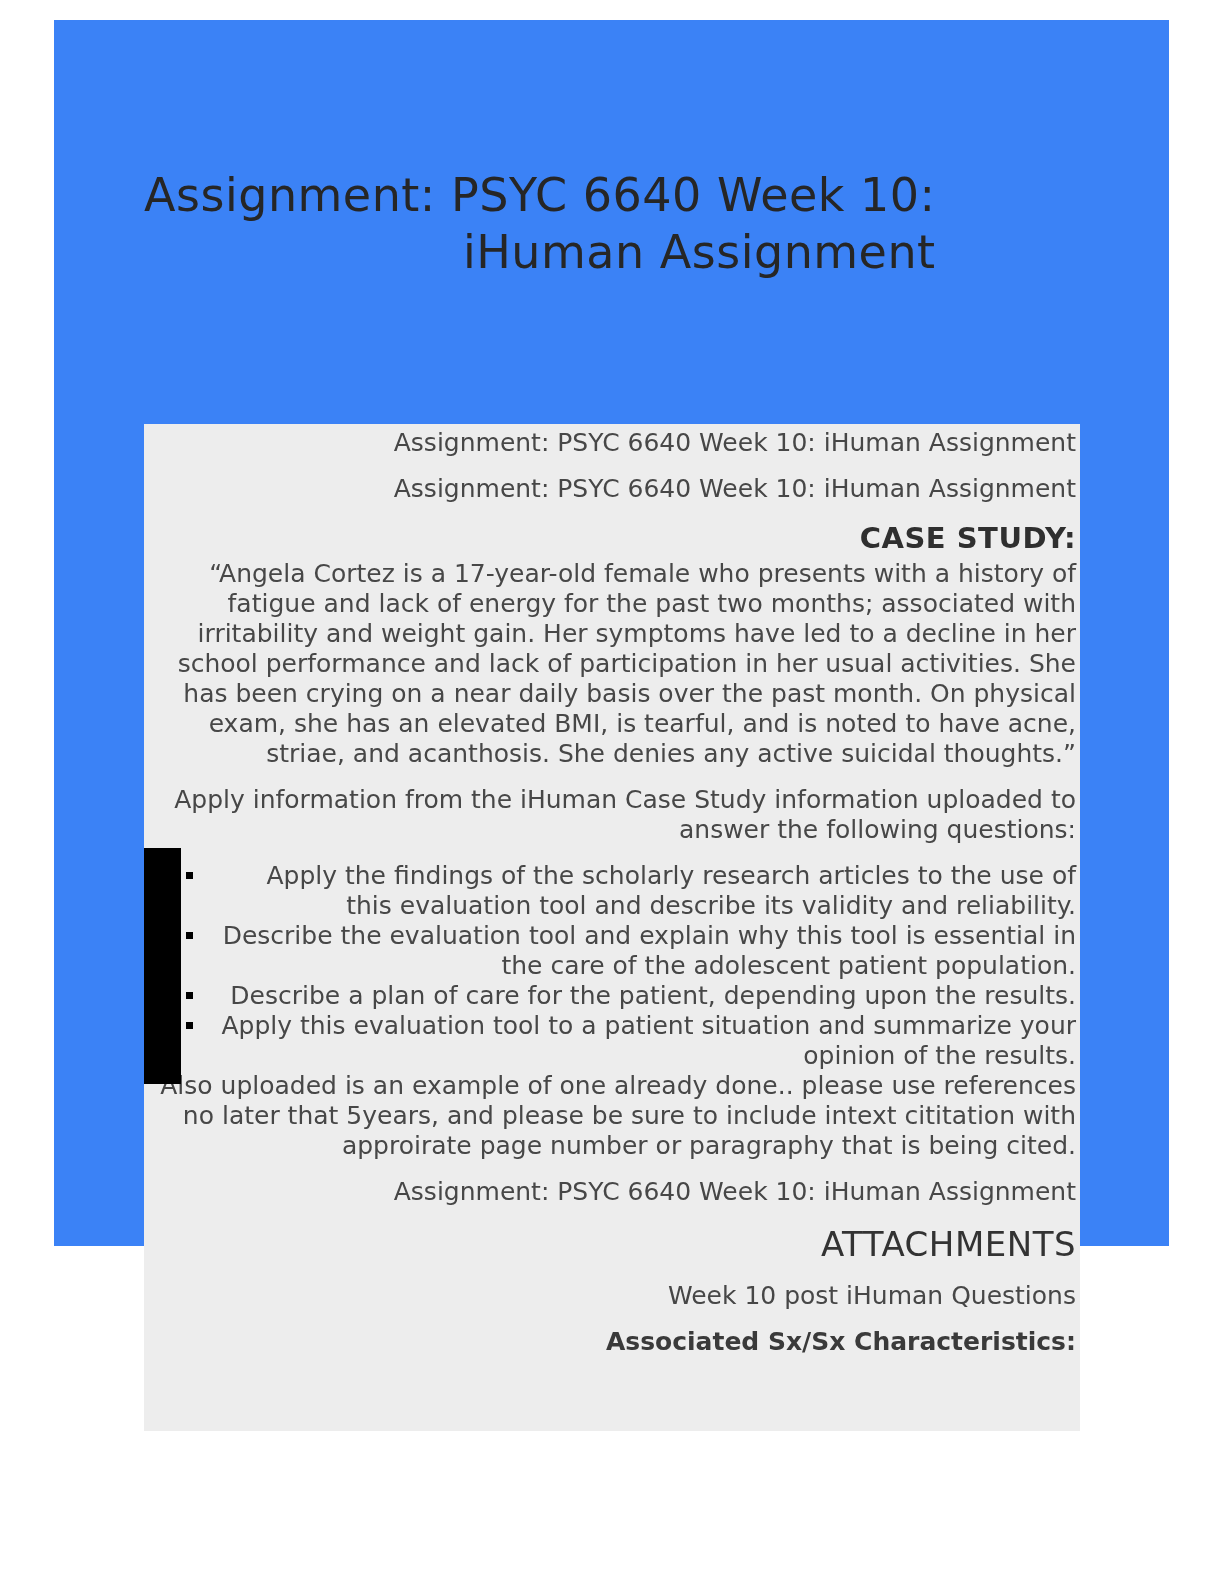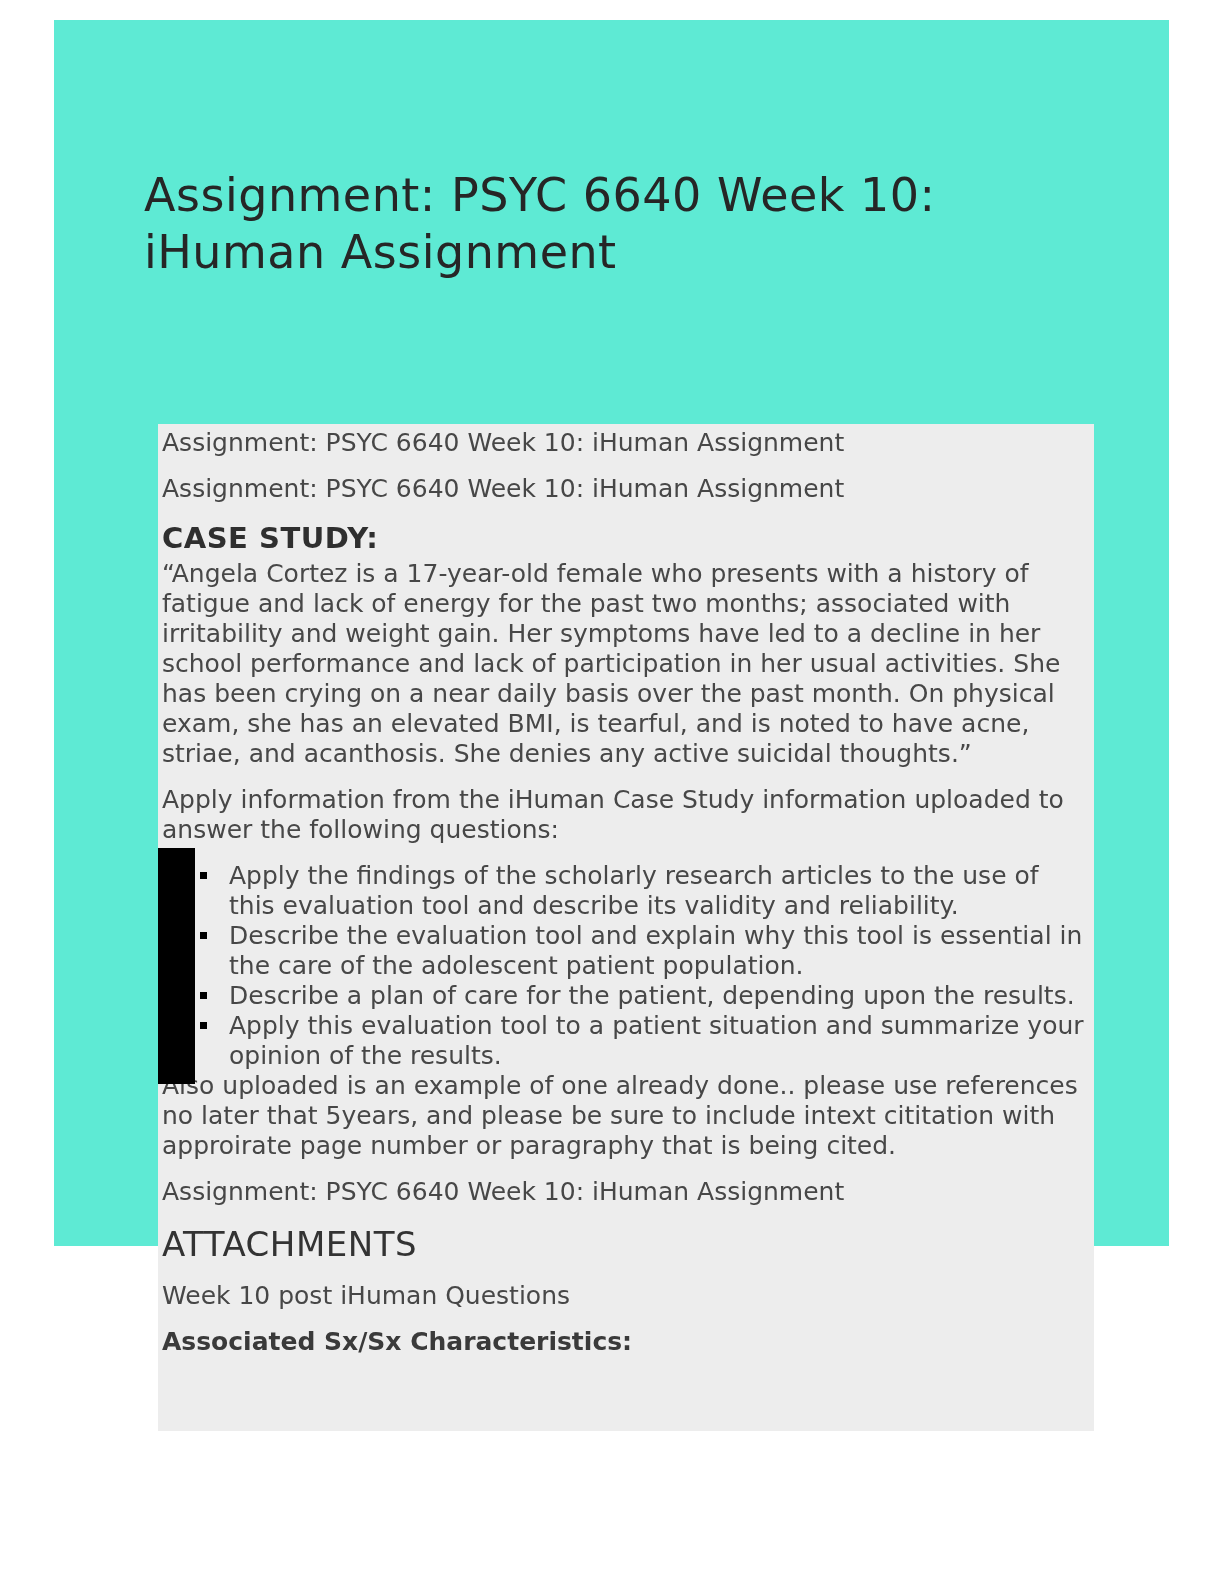--- a/index.html
+++ b/index.html
@@ -9,33 +9,34 @@
     font-family:"DejaVu Sans",sans-serif;
     position:relative;
     overflow:hidden;
   }
   .page{
     position:absolute;left:0;top:0;width:1224px;height:1584px;background:#ffffff;
   }
   
   .panel{
     position:absolute;left:54px;top:20px;width:1115px;height:1226px;
-    background:#5eead4;
+    background:#3b82f6;
+    text-align:right;
   }
   .doc-title{
     position:absolute;left:90px;top:147px;
     margin:0;
     font-size:46px;line-height:57px;font-weight:400;
     color:#262626;
     letter-spacing:0.5px;
   }
   .doc-title span{display:block;}
   
   .content-box{
-    position:absolute;left:104px;top:404px;  
+    position:absolute;left:90px;top:404px;  
     width:928px;height:1003px;
     padding:2px 4px;
     background:#ededed;
     color:#474747;
     font-size:25px;line-height:30px;
     overflow:hidden;
   }
   .content-box p{margin:16px 0;}
   .content-box p.first{margin-top:2px;}
   .case-heading{

